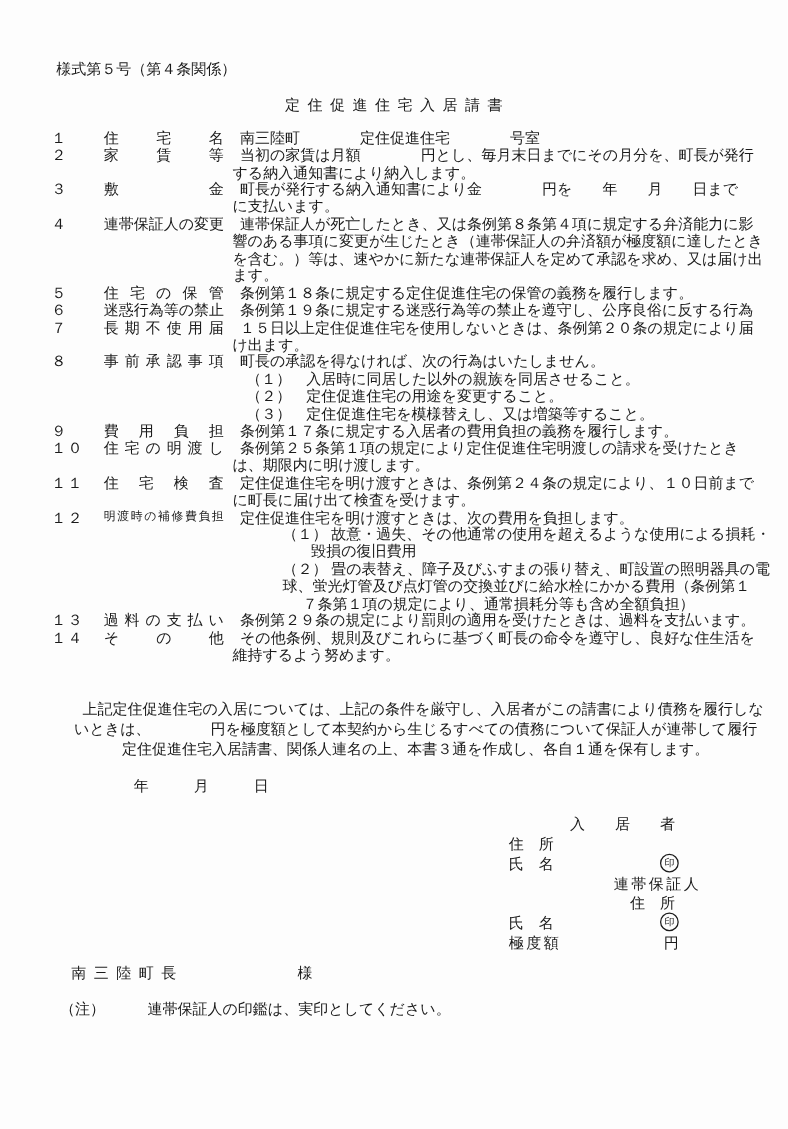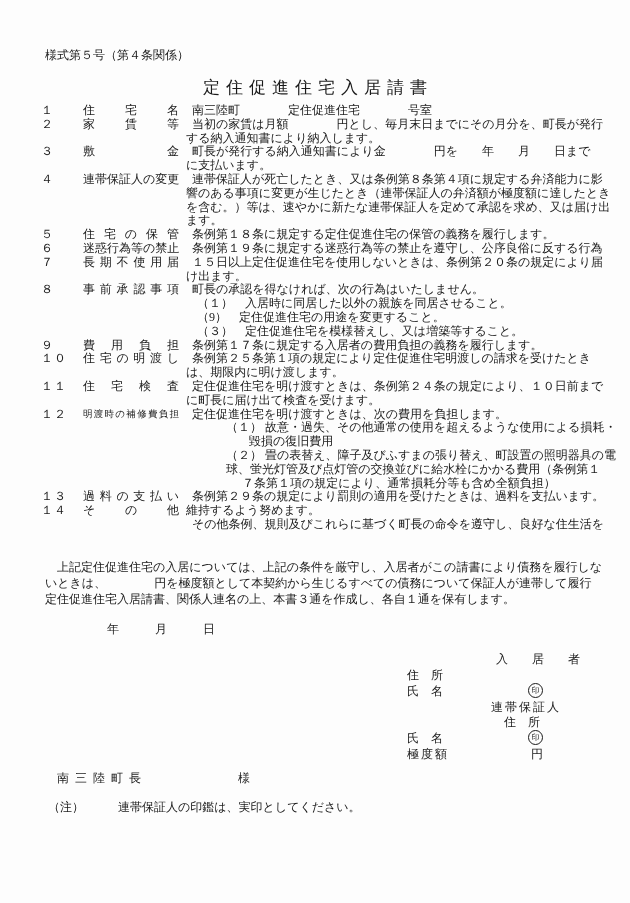--- a/index.html
+++ b/index.html
@@ -2,39 +2,39 @@
 <html><head>
 <meta charset="utf-8">
 <style>
   html,body{margin:0;padding:0;}
   body{
     width:630px;height:903px;background:#ffffff;
     font-family:"Liberation Serif","DejaVu Serif",serif;
   }
   .page{position:relative;width:630px;height:903px;background:#fdfdfd;color:#1a1a1a;font-size:12px;overflow:hidden;}
   .form-id{position:absolute;top:47px;left:45px;white-space:nowrap;}
-  .doc-title{position:absolute;top:76px;left:0;right:0;text-align:center;font-size:17px;letter-spacing:6px;text-indent:6px;white-space:nowrap;}
+  .doc-title{position:absolute;top:76px;left:0;right:0;text-align:center;font-size:12px;letter-spacing:6px;text-indent:6px;white-space:nowrap;}
   .terms{position:absolute;top:104px;left:41px;right:10px;}
   .item-row{display:flex;align-items:flex-start;}
   .col-num{width:42px;line-height:13.8px;letter-spacing:1px;flex:none;}
   .col-label{width:96px;flex:none;display:flex;justify-content:space-between;line-height:13.8px;}
   .col-label.small{font-size:9.5px;}
   .col-body{margin-left:7px;flex:1;min-width:0;}
   .ln{line-height:13.8px;white-space:nowrap;}
   .ind-f{padding-left:6px;}
   .ind-0{padding-left:0;}
   .ind-1{padding-left:11px;}
   .ind-2{padding-left:40px;}
   .ind-3{padding-left:56px;}
   .ind-4{padding-left:63px;}
   .pledge{position:absolute;top:560px;left:45px;right:10px;}
-  .pledge .ln{line-height:15.9px;}
+  .pledge .ln{line-height:15.9px;text-align:center;}
   .date-line{position:absolute;top:621px;left:107px;white-space:nowrap;}
   .abs{position:absolute;white-space:nowrap;}
-  .s-tenant{top:651px;left:496px;letter-spacing:24px;}
+  .s-tenant{top:651px;left:456px;letter-spacing:24px;}
   .s-addr1{top:667px;left:407px;}
   .s-name1{top:683px;left:407px;}
   .s-seal1{top:683px;left:528px;}
   .s-guarantor{top:699px;left:491px;letter-spacing:2px;}
   .s-addr2{top:714px;left:504px;}
   .s-name2{top:730px;left:407px;}
   .s-seal2{top:730px;left:528px;}
   .s-limit{top:746px;left:407px;letter-spacing:2px;text-align:right;}
   .s-yen{top:746px;left:531px;}
   .seal{width:13px;height:13px;border:1px solid #1a1a1a;border-radius:50%;font-size:8px;line-height:13px;display:flex;align-items:center;justify-content:center;}
@@ -156,21 +156,21 @@
           <span>事</span>
           <span>前</span>
           <span>承</span>
           <span>認</span>
           <span>事</span>
           <span>項</span>
         </div>
         <div class="col-body">
           <div class="ln ind-f">町長の承認を得なければ、次の行為はいたしません。</div>
           <div class="ln ind-1">（１）　入居時に同居した以外の親族を同居させること。</div>
-          <div class="ln ind-1">（9）　定住促進住宅の用途を変更すること。</div>
+          <div class="ln ind-1">（２）　定住促進住宅の用途を変更すること。</div>
           <div class="ln ind-1">（３）　定住促進住宅を模様替えし、又は増築等すること。</div>
         </div>
       </div>
       <div class="item-row">
         <div class="col-num">９</div>
         <div class="col-label">
           <span>費</span>
           <span>用</span>
           <span>負</span>
           <span>担</span>
@@ -244,22 +244,22 @@
         </div>
       </div>
       <div class="item-row">
         <div class="col-num">１４</div>
         <div class="col-label">
           <span>そ</span>
           <span>の</span>
           <span>他</span>
         </div>
         <div class="col-body">
+          <div class="ln ind-f">その他条例、規則及びこれらに基づく町長の命令を遵守し、良好な住生活を</div>
           <div class="ln ind-0">維持するよう努めます。</div>
-          <div class="ln ind-f">その他条例、規則及びこれらに基づく町長の命令を遵守し、良好な住生活を</div>
         </div>
       </div>
     </div>
 
   <div class="pledge">
       <div class="ln">　上記定住促進住宅の入居については、上記の条件を厳守し、入居者がこの請書により債務を履行しな</div>
       <div class="ln">いときは、　　　　円を極度額として本契約から生じるすべての債務について保証人が連帯して履行</div>
       <div class="ln">定住促進住宅入居請書、関係人連名の上、本書３通を作成し、各自１通を保有します。</div>
     </div>
 

